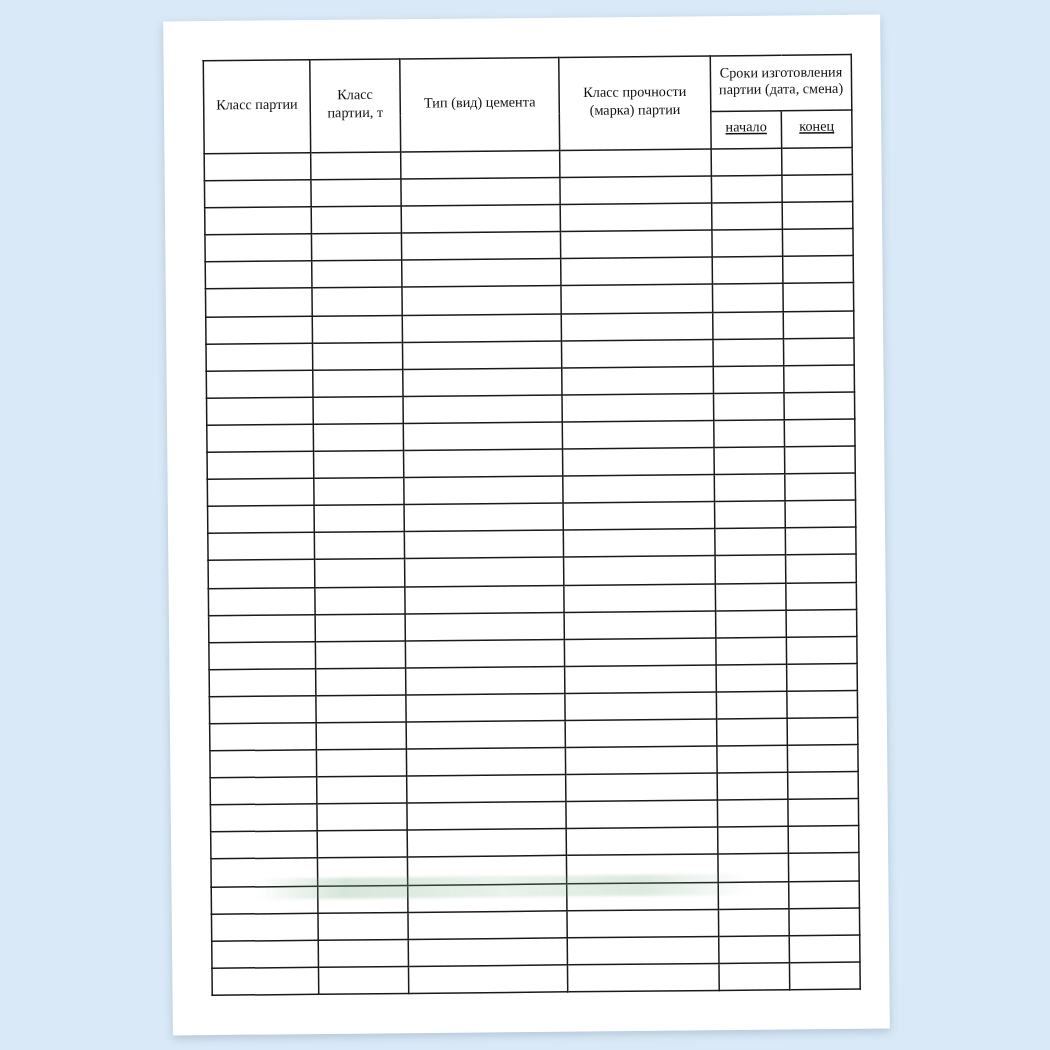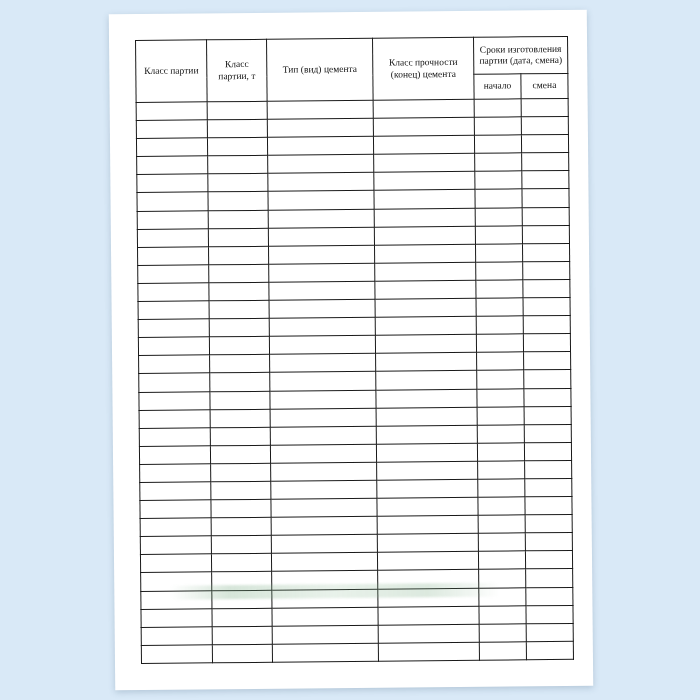--- a/index.html
+++ b/index.html
@@ -52,20 +52,21 @@
     vertical-align: middle;
     padding: 3px 2px;
     color: #111;
   }
   .hdr-main {
     height: 44px;
   }
   .hdr-sub {
     height: 18px;
     font-size: 9px;
+    text-decoration: underline;
   }
   .grp-title {
     height: 30px;
     font-size: 9.5px;
     line-height: 1.15;
   }
   table.reg td.cell {
     height: 17.1px;
   }
   col.c1 { width: 71px; }
@@ -99,26 +100,26 @@
             <col class="c3">
             <col class="c4">
             <col class="c5">
             <col class="c6">
         </colgroup>
         <thead>
           <tr>
             <th class="hdr-main" rowspan="2">Класс партии</th>
             <th class="hdr-main" rowspan="2">Класс партии, т</th>
             <th class="hdr-main" rowspan="2">Тип (вид) цемента</th>
-            <th class="hdr-main" rowspan="2">Класс прочности (конец) цемента</th>
+            <th class="hdr-main" rowspan="2">Класс прочности (марка) партии</th>
             <th class="grp-title" colspan="2">Сроки изготовления партии (дата, смена)</th>
           </tr>
           <tr>
             <th class="hdr-sub">начало</th>
-            <th class="hdr-sub">смена</th>
+            <th class="hdr-sub">конец</th>
           </tr>
         </thead>
         <tbody id="reg-body">
             <tr>
               <td class="cell"></td>
               <td class="cell"></td>
               <td class="cell"></td>
               <td class="cell"></td>
               <td class="cell"></td>
               <td class="cell"></td>

